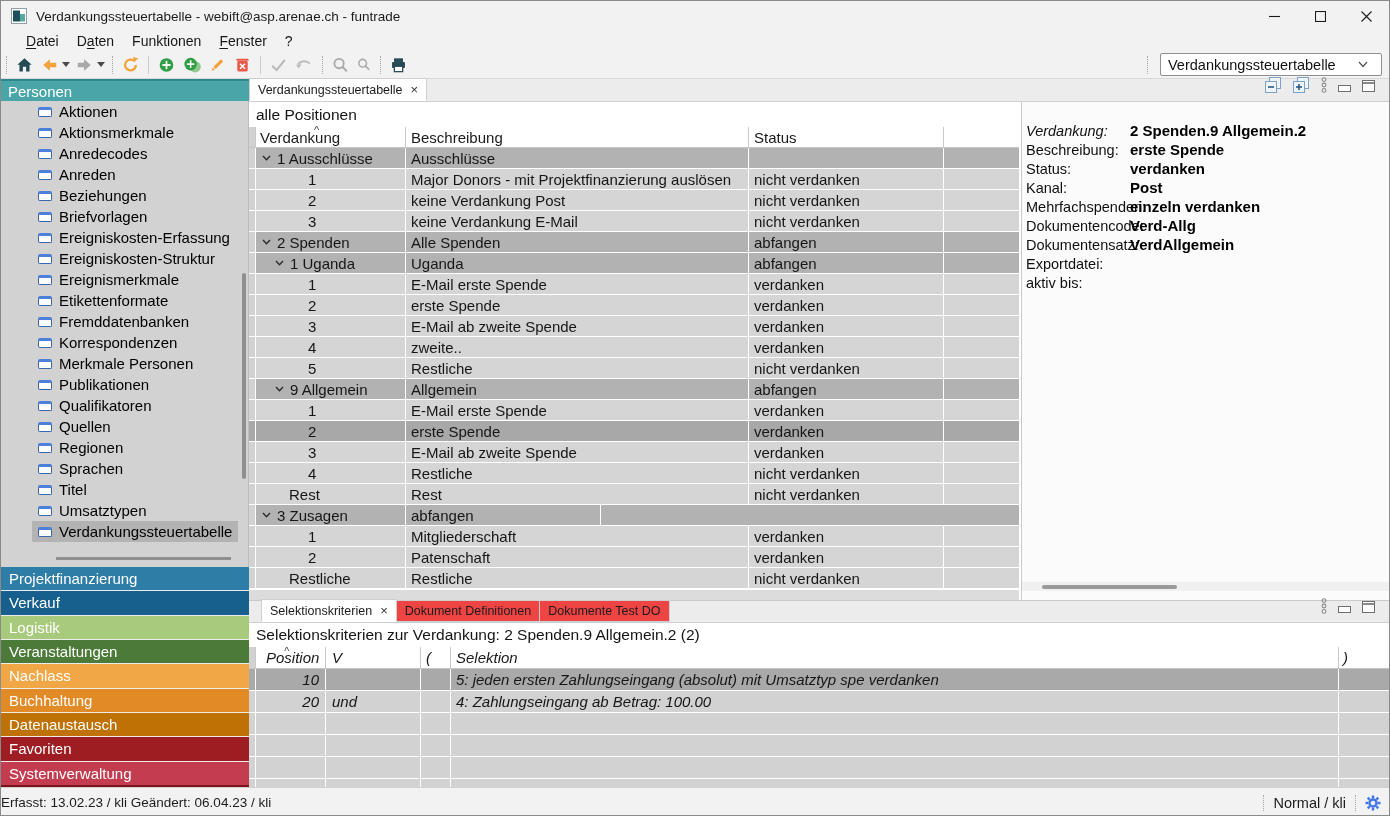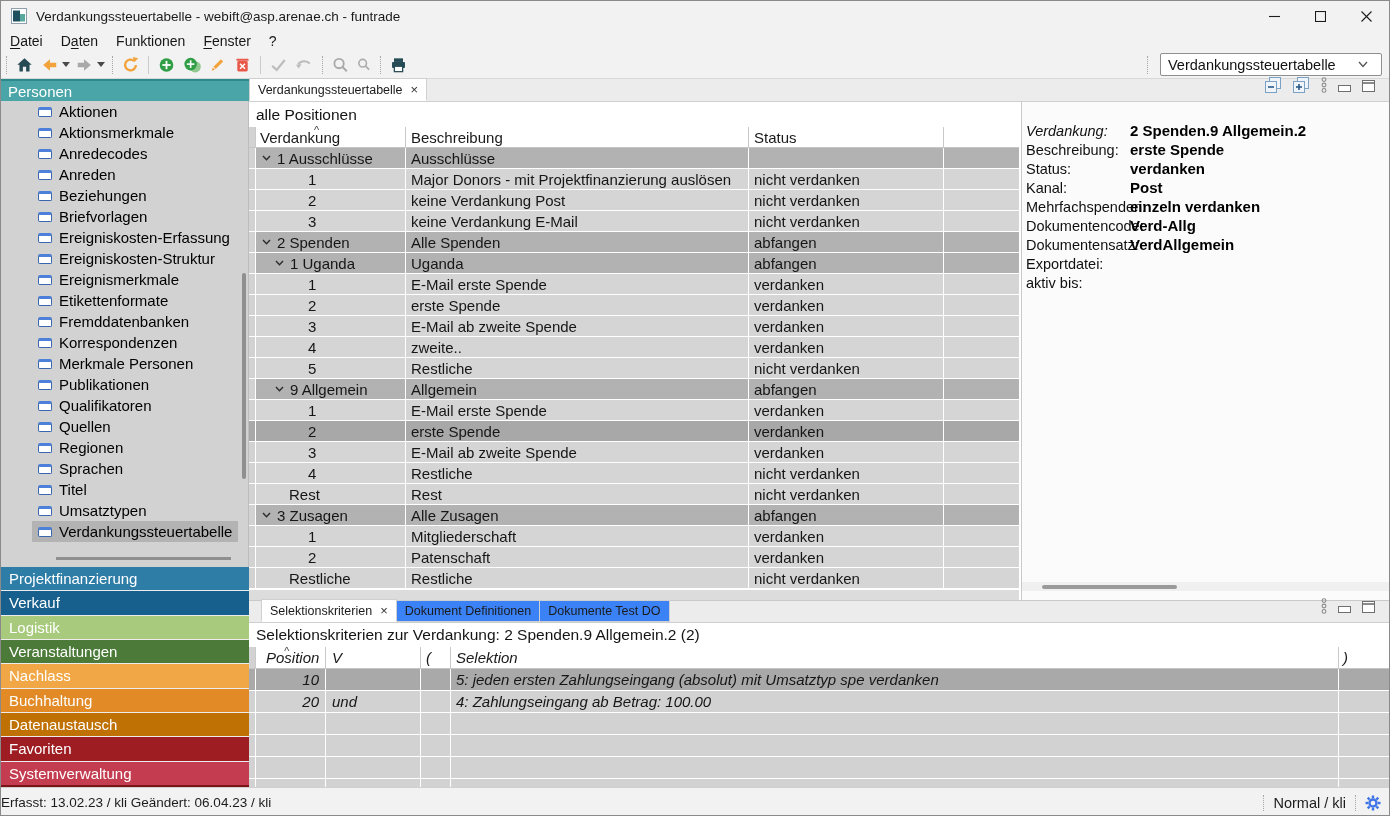--- a/index.html
+++ b/index.html
@@ -10,21 +10,21 @@
   
   .titlebar{position:absolute;left:0;top:0;width:100%;height:30px;background:#f2f2f2;display:flex;align-items:center;}
   .app-icon{margin:0 9px 0 10px;display:flex;}
   .title-text{font-size:13.5px;color:#1b1b1b;}
   .win-controls{position:absolute;right:0;top:0;height:30px;display:flex;}
   .win-btn{width:46px;height:30px;display:flex;align-items:center;justify-content:center;}
 
   
   .menubar{position:absolute;left:0;top:30px;width:100%;height:20px;background:#f2f2f2;display:flex;align-items:center;font-size:14px;color:#161616;}
   .menu-item{padding:0 9px;}
-  .menu-item:first-child{padding-left:9px;}
+  .menu-item:first-child{padding-left:9px;margin-left:16px;}
   .menu-item u{text-underline-offset:2px;}
 
   
   .toolbar{position:absolute;left:0;top:50px;width:100%;height:28px;background:#f2f2f2;border-bottom:1px solid #d8d8d8;box-sizing:border-box;display:flex;align-items:center;}
   .tbtn{height:24px;display:flex;align-items:center;justify-content:center;padding:0 3px;}
   .tcaret{padding:0 2px 0 0;display:flex;align-items:center;}
   .tsep-dot{width:0;height:18px;border-left:1px dotted #a6a6a6;margin:0 5px;}
   .tsep{width:1px;height:18px;background:#cccccc;margin:0 5px;}
   .workspace{position:absolute;right:7px;top:2px;width:222px;height:23px;background:#fff;border:1px solid #8f8f8f;border-radius:2px;box-sizing:border-box;display:flex;align-items:center;padding:0 7px;font-size:14.5px;color:#111;}
   .workspace .chev{margin-left:auto;display:flex;}
@@ -38,21 +38,21 @@
   .tree-label{overflow:hidden;white-space:nowrap;}
   .tree-vscroll{position:absolute;left:241px;top:272px;width:4px;height:206px;background:#8f8f8f;border-radius:2px;}
   .tree-hscroll{position:absolute;left:55px;top:556px;width:175px;height:3px;background:#8f8f8f;}
   .categories{position:absolute;left:0;top:566px;width:248px;height:220px;display:flex;flex-direction:column;}
   .category{flex:1;display:flex;align-items:center;padding-left:8px;color:#fff;font-size:15px;border-bottom:1px solid #ececec;box-sizing:border-box;}
   .category:last-child{border-bottom:2px solid #7a1418;}
 
   
   .main-bg{position:absolute;left:248px;top:101px;width:1142px;height:498px;background:#fff;}
   .main-tabbar{position:absolute;left:248px;top:78px;width:1142px;height:23px;background:#ececec;border-bottom:1px solid #cfcfcf;box-sizing:border-box;display:flex;align-items:flex-end;}
-  .tab{height:22px;display:flex;align-items:center;padding:0 8px;font-size:12.5px;color:#1b1b1b;background:#3b82f6;border:1px solid #cfcfcf;border-left:none;box-sizing:border-box;white-space:nowrap;}
+  .tab{height:22px;display:flex;align-items:center;padding:0 8px;font-size:12.5px;color:#1b1b1b;background:#ef4444;border:1px solid #cfcfcf;border-left:none;box-sizing:border-box;white-space:nowrap;}
   .tab:first-child{border-left:1px solid #cfcfcf;}
   .tab.active{background:#fff;height:23px;border-bottom:1px solid #fff;}
   .tab-close{margin-left:8px;color:#333;font-size:13px;line-height:10px;}
   .panel-icons{margin-left:auto;display:flex;align-items:center;gap:11px;margin-right:16px;padding-bottom:4px;}
 
   
   .filter-label{position:absolute;left:248px;top:101px;width:770px;height:25px;background:#fff;font-size:15.5px;color:#141414;display:flex;align-items:center;padding-left:7px;box-sizing:border-box;}
   .grid{position:absolute;left:248px;top:126px;width:770px;}
   .grid-header{display:flex;height:21px;background:#fff;border-bottom:1px solid #c6c6c6;box-sizing:border-box;}
   .gh-cell{font-size:15px;color:#1a1a1a;display:flex;align-items:flex-end;padding:0 0 1px 4px;border-right:1px solid #c9c9c9;box-sizing:border-box;position:relative;}
@@ -528,21 +528,20 @@
         <div class="cell c-verd pad-text">Rest</div>
         <div class="cell c-desc">Rest</div>
         <div class="cell c-status">nicht verdanken</div>
         <div class="cell c-extra"></div>
       </div>
       <div class="grid-row row-group">
         <div class="cell c-margin"></div>
         <div class="cell c-verd pad-g0"><svg class="chev" width="9" height="6" viewBox="0 0 9 6">
             <polyline points="1,1 4.5,4.7 8,1" fill="none" stroke="#2b2b2b" stroke-width="1.4"></polyline>
           </svg>3 Zusagen</div>
-        <div class="cell c-desc">Alle Zusagen</div>
         <div class="cell c-status">abfangen</div>
         <div class="cell c-extra"></div>
       </div>
       <div class="grid-row row-leaf">
         <div class="cell c-margin"></div>
         <div class="cell c-verd pad-num">1</div>
         <div class="cell c-desc">Mitgliederschaft</div>
         <div class="cell c-status">verdanken</div>
         <div class="cell c-extra"></div>
       </div>

